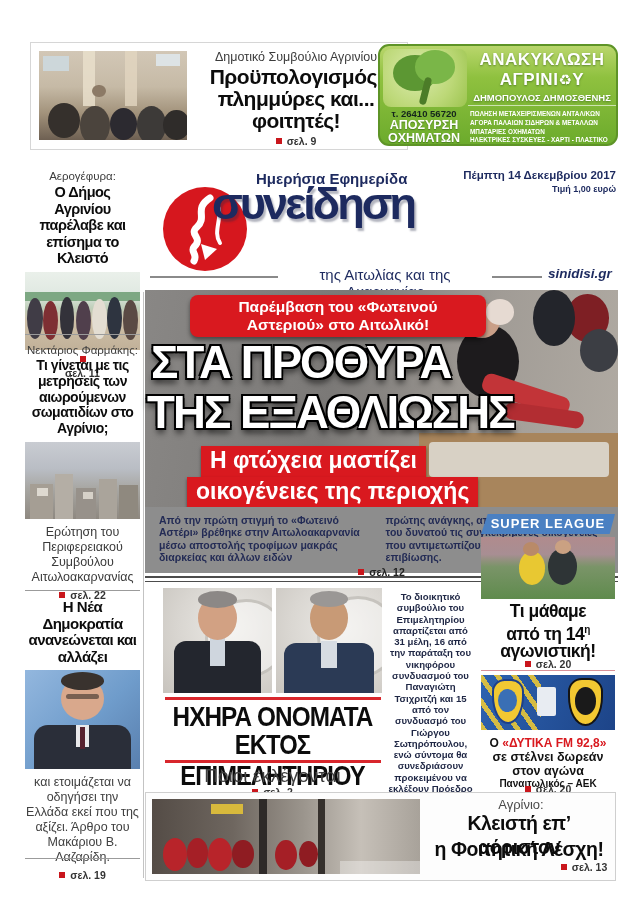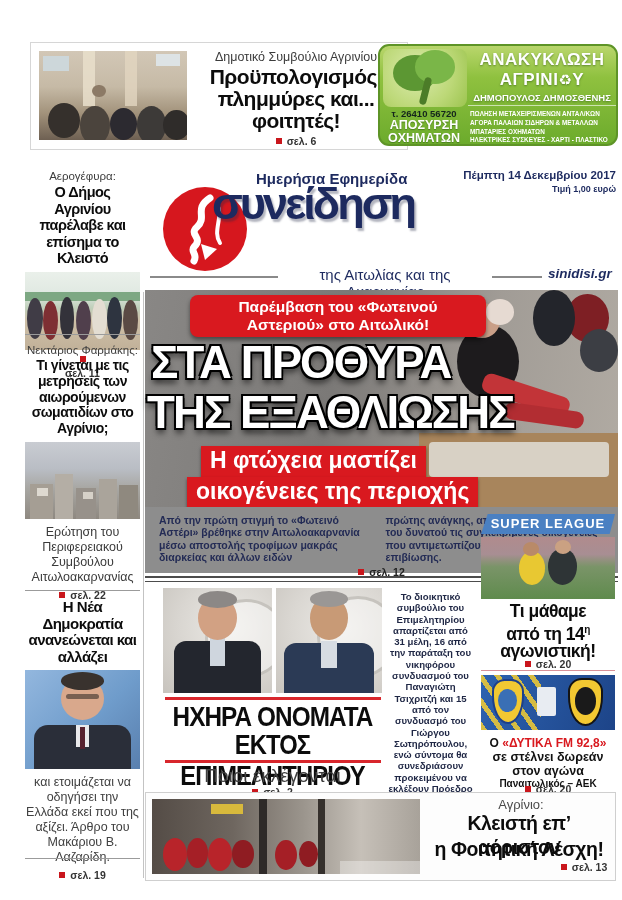--- a/index.html
+++ b/index.html
@@ -39,21 +39,21 @@
     </div>
     <div class="abs center" style="left:160px;top:7px;width:210px;">
       <div style="font-size:12.5px;color:#3c3c3c;">Δημοτικό Συμβούλιο Αγρινίου</div>
       <div class="hlblack" style="font-size:21px;line-height:22px;margin-top:2px;">
         <div>Προϋπολογισμός,</div>
         <div>πλημμύρες και...</div>
         <div>φοιτητές!</div>
       </div>
       <div class="pageref" style="margin-top:3px;">
         <span class="bullet"></span>
-        <span>σελ. 6</span>
+        <span>σελ. 9</span>
       </div>
     </div>
   </div>
 
   <div class="abs" style="left:378px;top:44px;width:240px;height:102px;border-radius:11px;border:2px solid #5e9427;
               background:linear-gradient(180deg,#b9d66c 0%,#8fc13f 32%,#6cab2c 100%);box-sizing:border-box;">
     <div class="scene" style="left:3px;top:3px;width:84px;height:58px;border-radius:8px;background:radial-gradient(circle at 40% 40%,#dcebae 0%,#bcd877 60%,#9cc44f 100%);">
       <span class="b" style="left:12%;top:10%;width:52%;height:62%;background:#5c9733;"></span>
       <span class="b" style="left:38%;top:2%;width:48%;height:58%;background:#7ab648;"></span>
       <span class="r" style="left:46%;top:48%;width:8%;height:48%;background:#4c7c28;border-radius:4px;transform:rotate(14deg);"></span>

